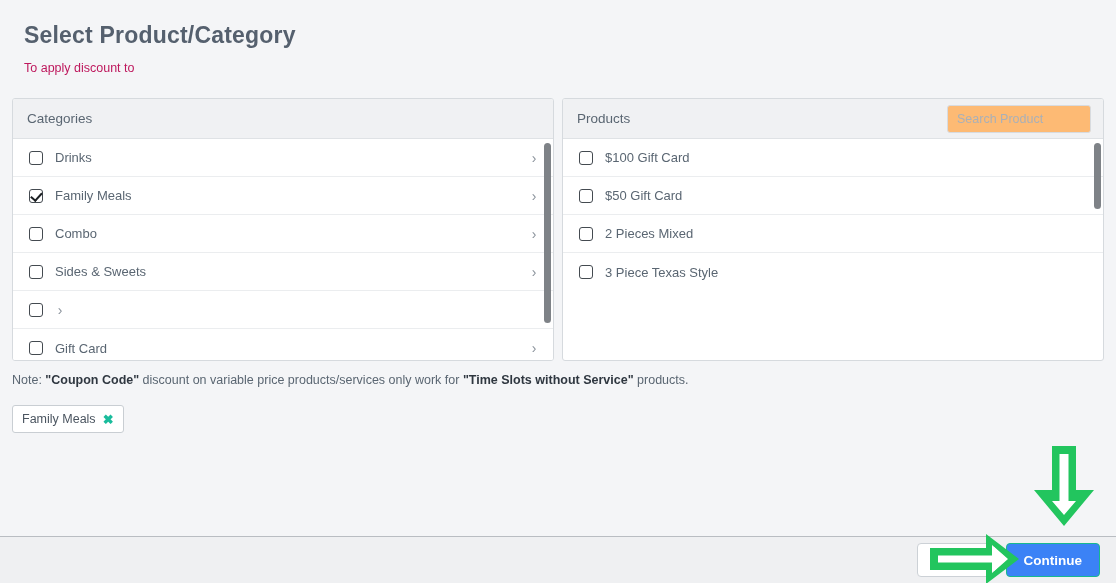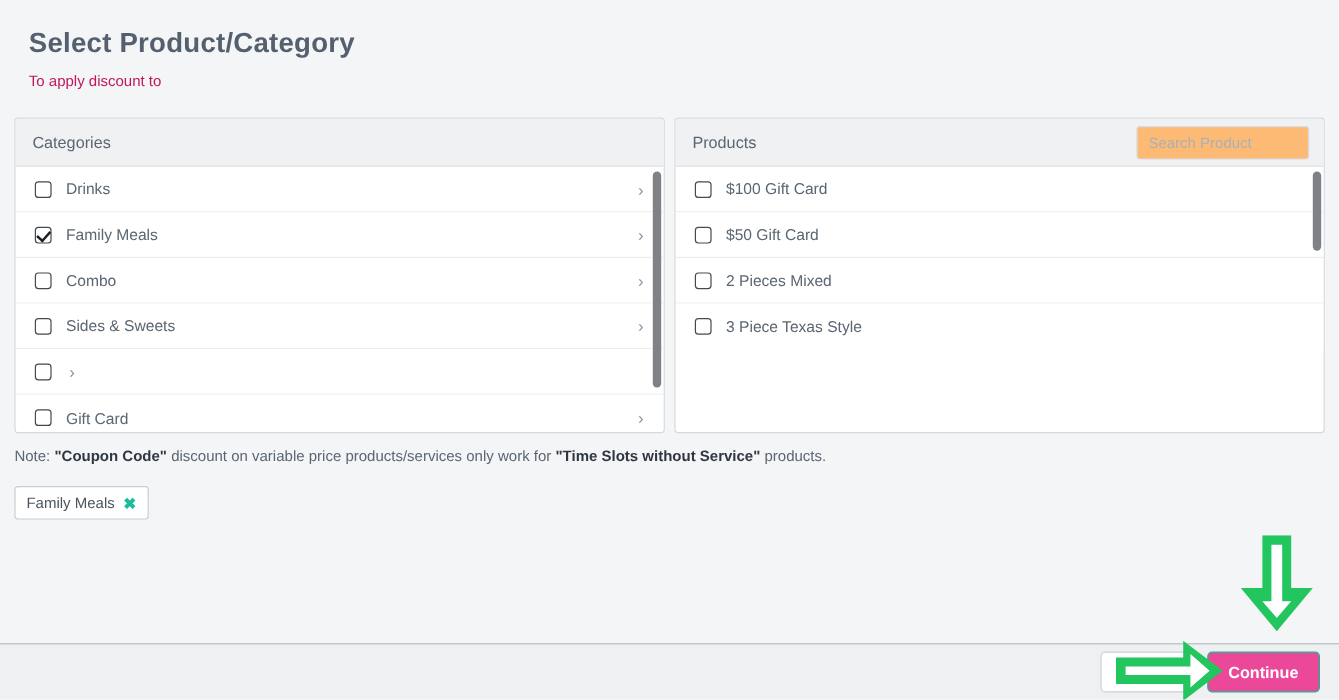--- a/index.html
+++ b/index.html
@@ -189,21 +189,21 @@
     border: 1px solid transparent;
     cursor: pointer;
     padding: 0 17px;
   }
   .btn-cancel {
     background: #fff;
     border-color: #ccd1d6;
     color: #8d959d;
   }
   .btn-continue {
-    background: #ec4899;
+    background: #3b82f6;
     color: #ffffff;
     border-color: #17b890;
     font-weight: bold;
   }
 
   
   .anno { position: absolute; pointer-events: none; }
   #arrow-down { left: 1032px; top: 446px; }
   #arrow-right { left: 930px; top: 534px; }
 </style>

